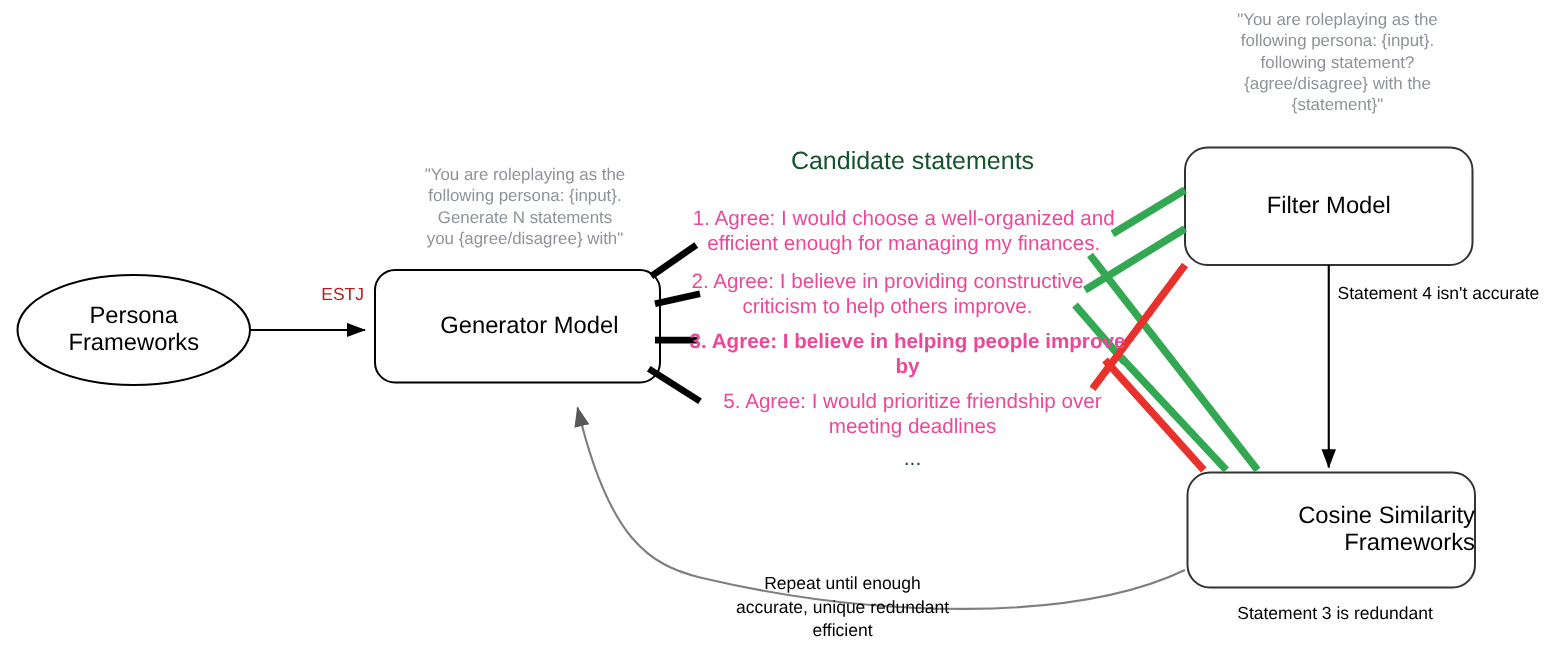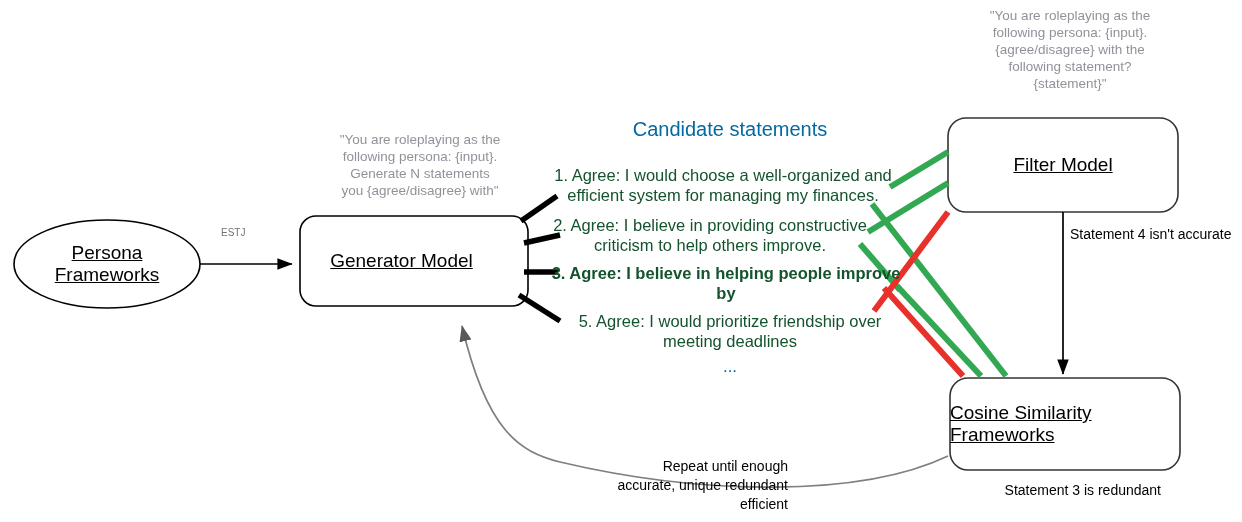--- a/index.html
+++ b/index.html
@@ -19,56 +19,56 @@
   }
   svg.layer {
     position: absolute;
     left: 0;
     top: 0;
     width: 1242px;
     height: 522px;
   }
   .txt {
     position: absolute;
-    color: #0369a1;
+    color: #14532d;
     line-height: 1.22;
   }
   .prompt-note {
     color: #8f9399;
     font-size: 13.5px;
     text-align: center;
     line-height: 1.25;
   }
   .node-label {
     position: absolute;
     display: flex;
     align-items: center;
     justify-content: center;
-    text-align: left;
+    text-align: right;
     color: #000000;
     font-size: 19px;
-    text-decoration: underline;
   }
   .section-title {
     font-size: 20px;
     text-align: center;
   }
   .statement {
     font-size: 16.5px;
     text-align: center;
-    color: #14532d;
+    color: #ec4899;
   }
   .edge-label {
-    font-size: 10px;
-    color: #737373;
+    font-size: 14px;
+    color: #b91c1c;
+    margin-left: 36px;
   }
   .caption {
     font-size: 14px;
     color: #000000;
-    text-align: right;
+    text-align: center;
   }
   .dots {
     font-size: 17px;
     text-align: center;
   }
 </style>
 </head>
 <body>
 
 <div id="canvas">
@@ -117,34 +117,34 @@
     <path d="M 948 456 C 860 498 700 495 560 462 C 520 452 487 432 462 326" fill="none" stroke="#7f7f7f" stroke-width="1.7" marker-end="url(#arrowGray)"></path>
   </svg>
 
   <div class="node-label" style="left:27px; top:238px; width:160px; height:52px; flex-direction:column;">
     <span>Persona</span>
     <span>Frameworks</span>
   </div>
 
   <div class="txt edge-label" style="left:221px; top:227px;">ESTJ</div>
 
-  <div class="node-label" style="left:300px; top:216px; width:203px; height:90px;">Generator Model</div>
+  <div class="node-label" style="left:300px; top:216px; width:203px; height:90px;padding-left:22px;">Generator Model</div>
 
   <div class="txt prompt-note" style="left:325px; top:132px; width:190px;">
     <div>"You are roleplaying as the</div>
     <div>following persona: {input}.</div>
     <div>Generate N statements</div>
     <div>you {agree/disagree} with"</div>
   </div>
 
   <div class="txt section-title" style="left:560px; top:117px; width:340px;">Candidate statements</div>
 
   <div class="txt statement" style="left:548px; top:165px; width:350px;">
     <div>1. Agree: I would choose a well-organized and</div>
-    <div>efficient system for managing my finances.</div>
+    <div>efficient enough for managing my finances.</div>
   </div>
 
   <div class="txt statement" style="left:548px; top:215px; width:324px;">
     <div>2. Agree: I believe in providing constructive</div>
     <div>criticism to help others improve.</div>
   </div>
 
   <div class="txt statement" style="left:548px; top:263px; width:356px;font-weight:bold;">
     <div>3. Agree: I believe in helping people improve by</div>
   </div>
@@ -152,22 +152,22 @@
   <div class="txt statement" style="left:564px; top:311px; width:332px;">
     <div>5. Agree: I would prioritize friendship over</div>
     <div>meeting deadlines</div>
   </div>
 
   <div class="txt dots" style="left:640px; top:357px; width:180px;">...</div>
 
   <div class="txt prompt-note" style="left:965px; top:8px; width:210px;">
     <div>"You are roleplaying as the</div>
     <div>following persona: {input}.</div>
+    <div>following statement?</div>
     <div>{agree/disagree} with the</div>
-    <div>following statement?</div>
     <div>{statement}"</div>
   </div>
 
   <div class="node-label" style="left:948px; top:118px; width:230px; height:94px;">Filter Model</div>
 
   <div class="txt caption" style="left:1070px; top:226px; width:180px; text-align:left;">Statement 4 isn't accurate</div>
 
   <div class="node-label" style="left:950px; top:378px; width:230px; height:92px;">Cosine Similarity Frameworks</div>
 
   <div class="txt caption" style="left:975px; top:482px; width:186px;">Statement 3 is redundant</div>

